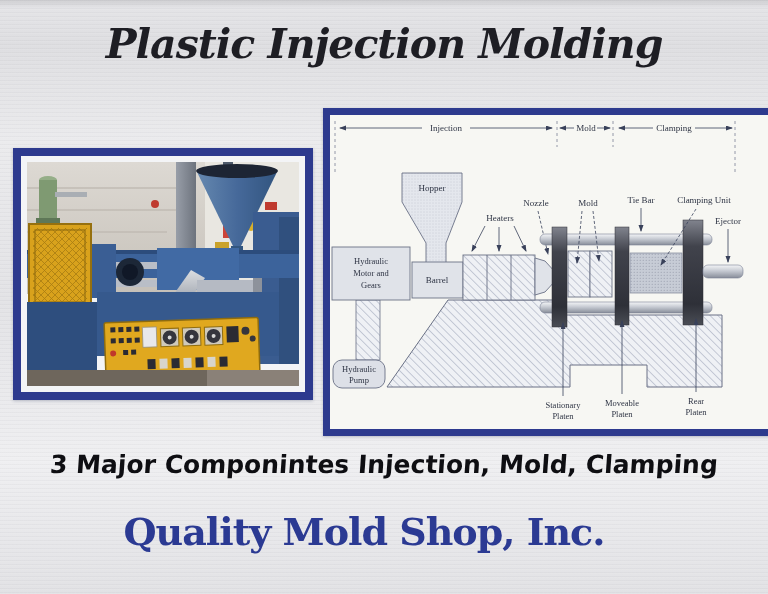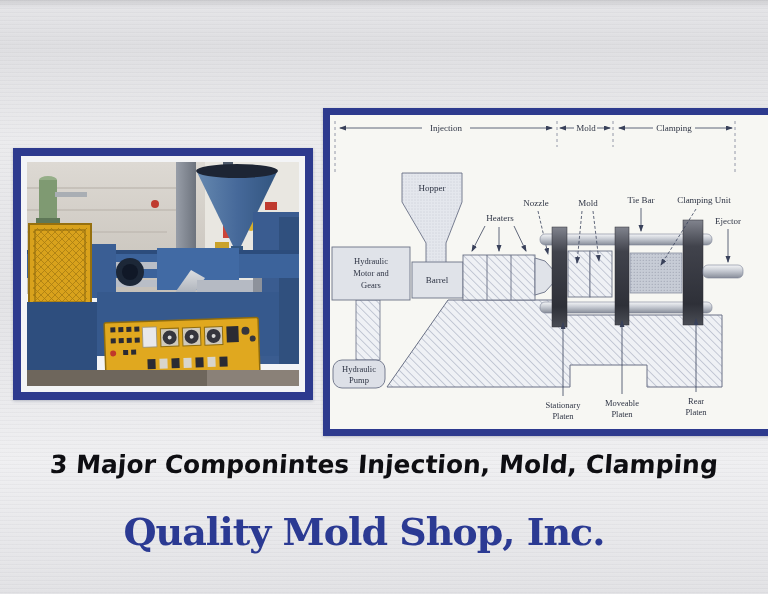--- a/index.html
+++ b/index.html
@@ -38,20 +38,21 @@
     font-family:"DejaVu Serif",serif;font-weight:700;
     font-size:38px;color:#2b3a93;letter-spacing:-1px;
   }
   .dtxt{font-family:"Liberation Serif",serif;fill:#2f3545;}
 </style>
 </head>
 <body>
 
 <div class="slide">
 
+  <h1 class="title">Plastic Injection Molding</h1>
 
   <div class="photo-frame">
     <svg viewBox="0 0 272 224" aria-hidden="true">
       <defs>
         <linearGradient id="wall" x1="0" y1="0" x2="0" y2="1">
           <stop offset="0" stop-color="#ddd9d3"></stop>
             <stop offset="1" stop-color="#c6c1b9"></stop>
         </linearGradient>
         <linearGradient id="cone" x1="0" y1="0" x2="1" y2="0">
           <stop offset="0" stop-color="#6588af"></stop>

